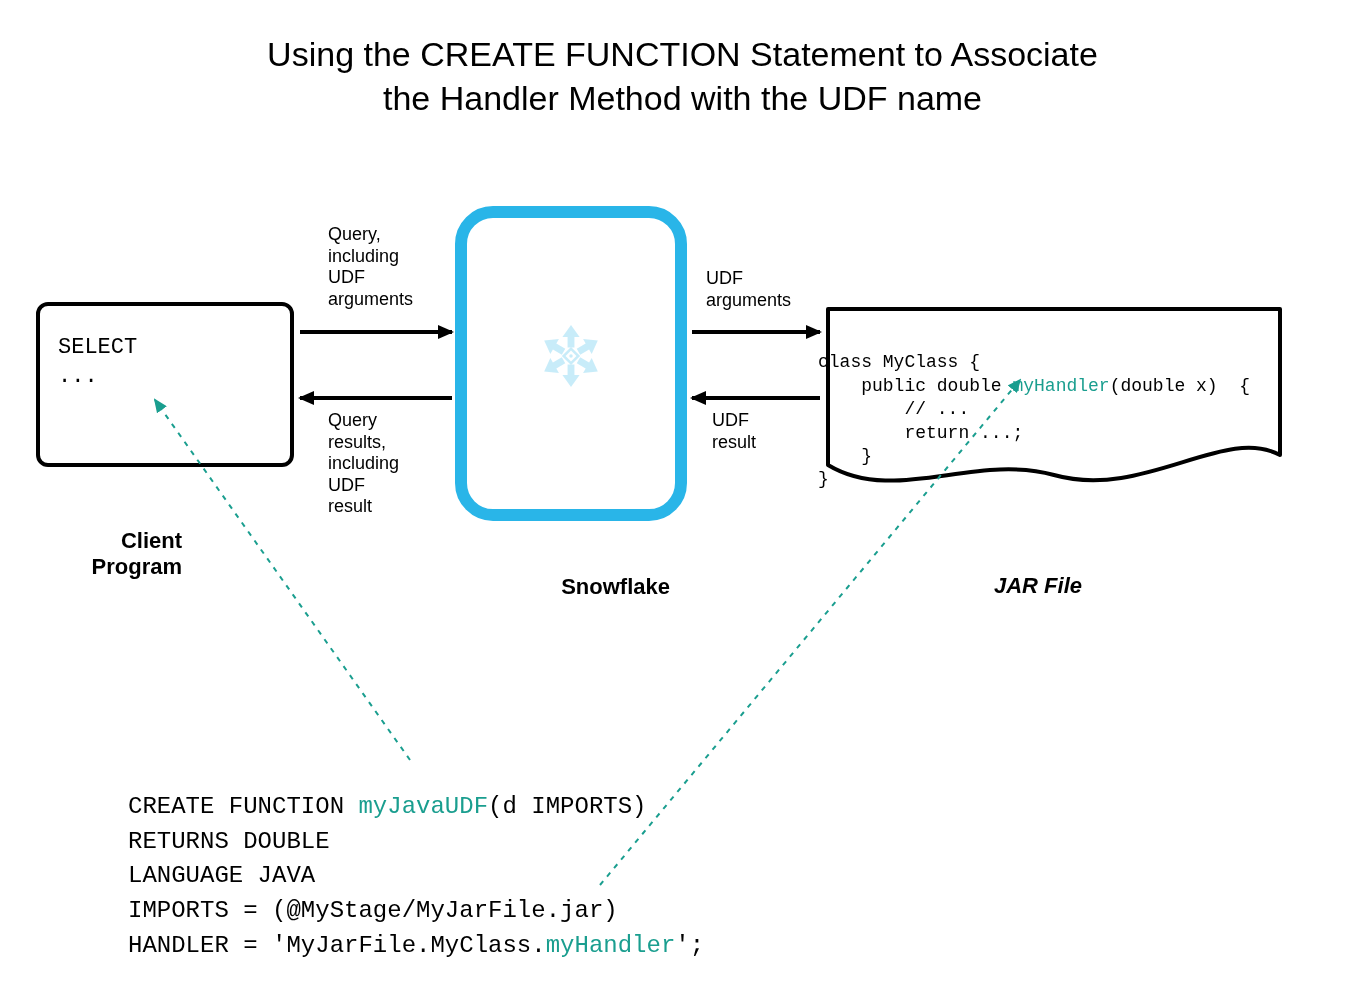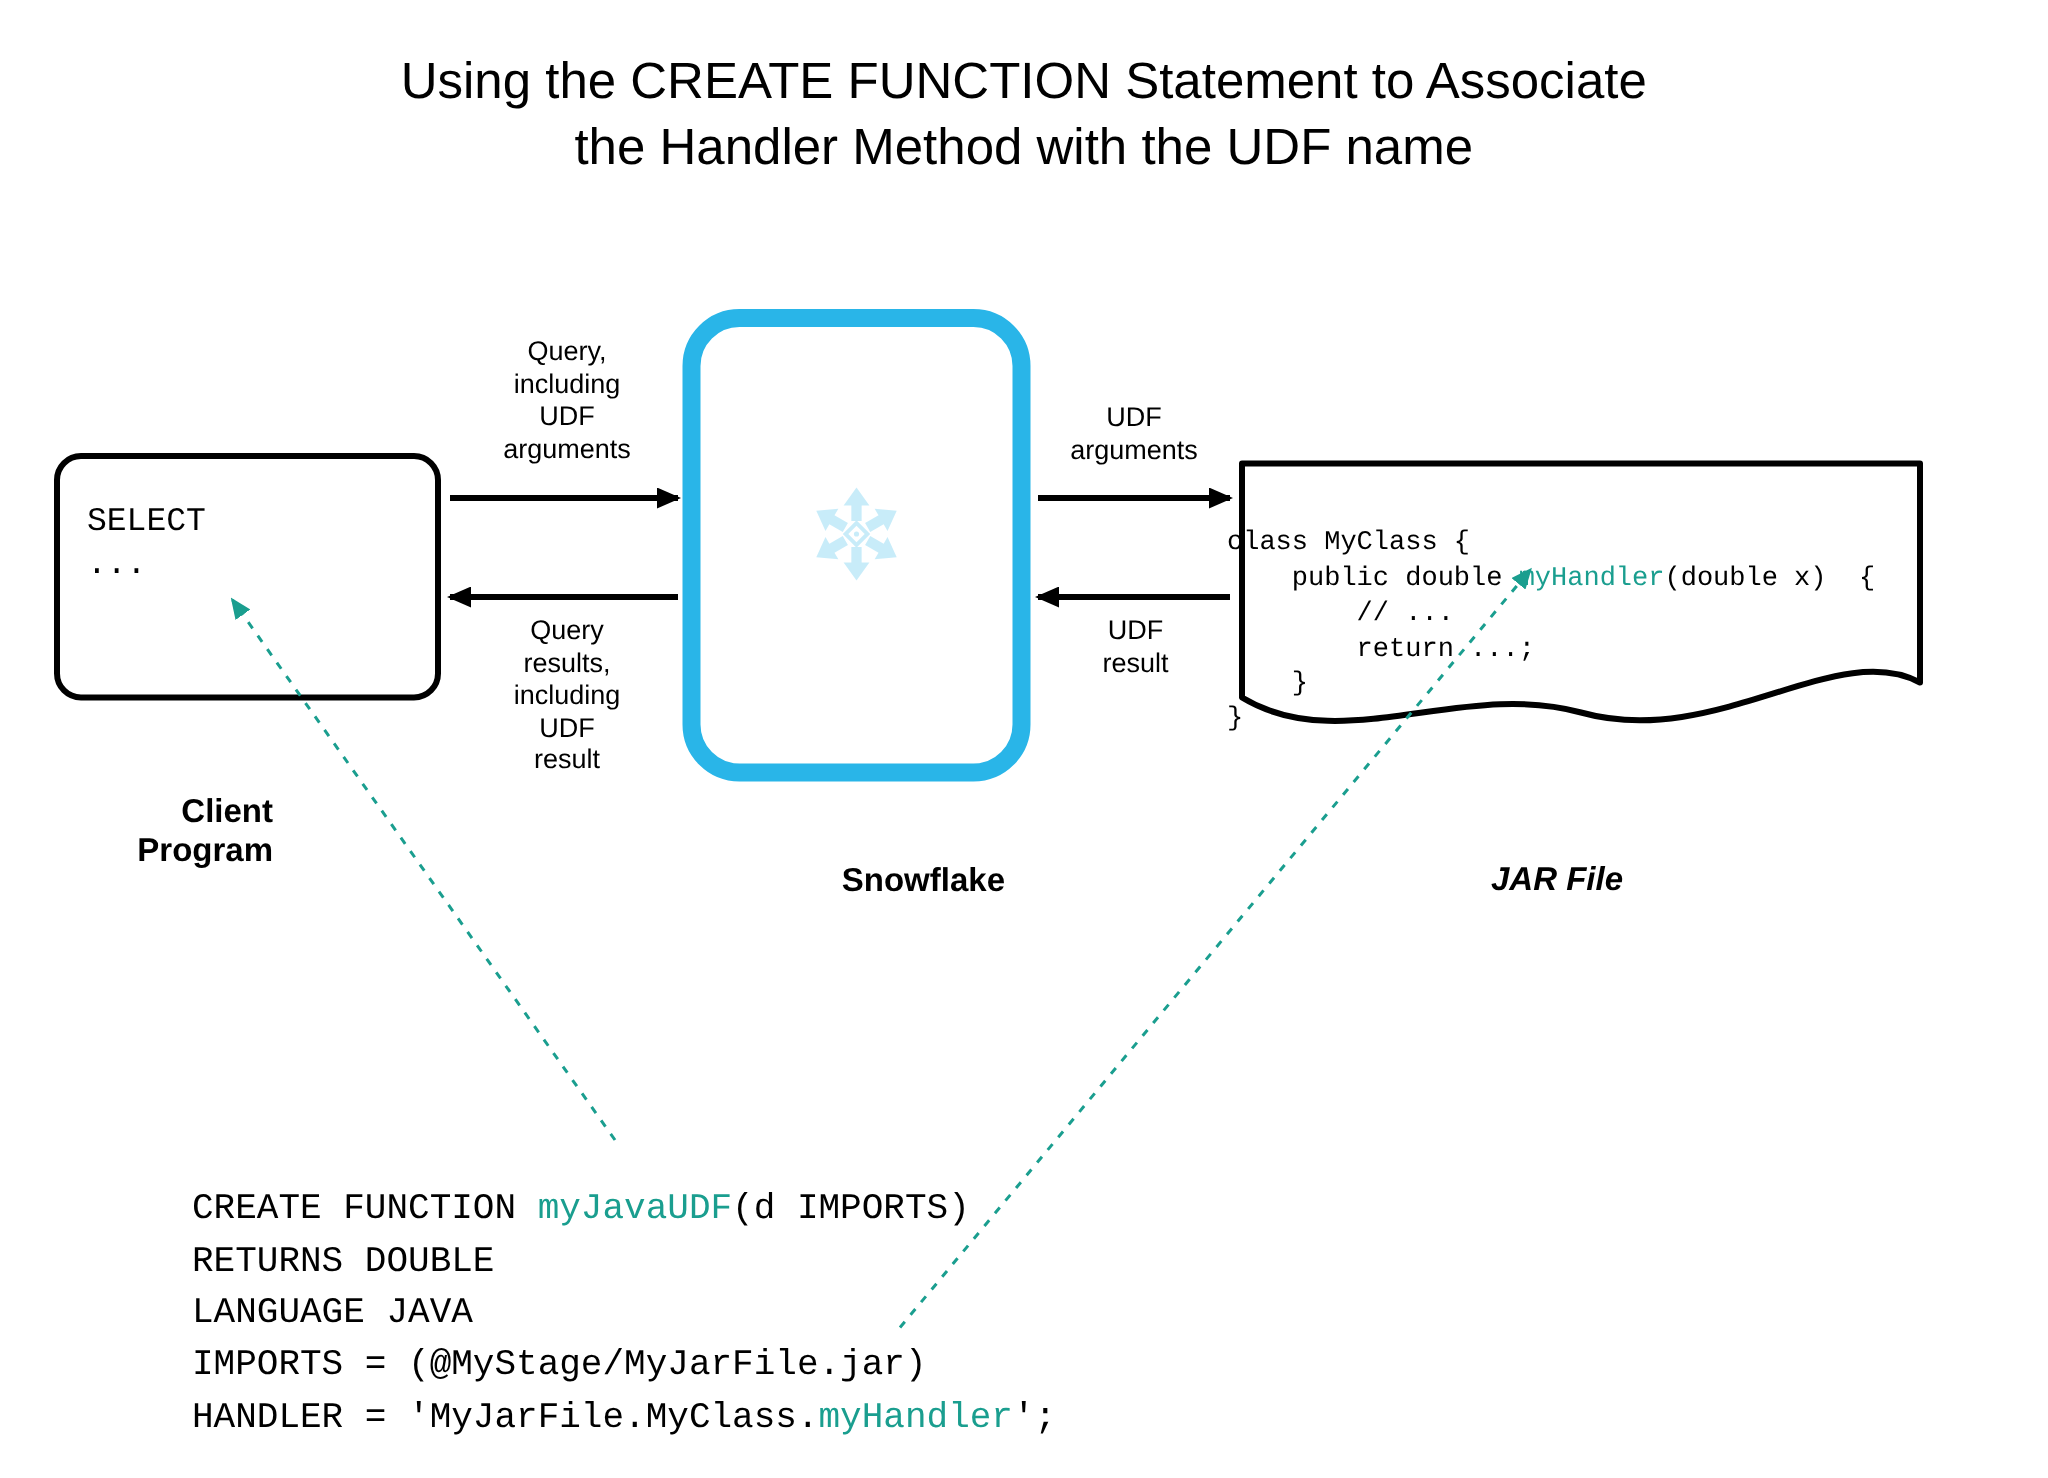--- a/index.html
+++ b/index.html
@@ -34,20 +34,21 @@
   }
   .client-box {
     left: 36px;
     top: 302px;
     width: 258px;
     height: 165px;
     padding: 28px 18px 18px 18px;
     font-family: "Courier New", Courier, monospace;
     font-size: 22px;
     line-height: 1.3;
+    border-radius: 12px;
   }
   .snowflake-box {
     left: 455px;
     top: 206px;
     width: 232px;
     height: 315px;
     border: 12px solid #29b5e8;
     border-radius: 38px;
   }
   .snowflake-icon {
@@ -72,21 +73,21 @@
     top: 328px;
     font-family: "Courier New", Courier, monospace;
     font-size: 18px;
     line-height: 1.3;
     white-space: pre;
   }
   .label {
     position: absolute;
     font-size: 18px;
     line-height: 1.2;
-    text-align: center;
+    text-align: left;
   }
   .caption {
     position: absolute;
     font-weight: bold;
     font-size: 22px;
     text-align: right;
   }
   .arrow-svg {
     position: absolute;
     left: 0;

